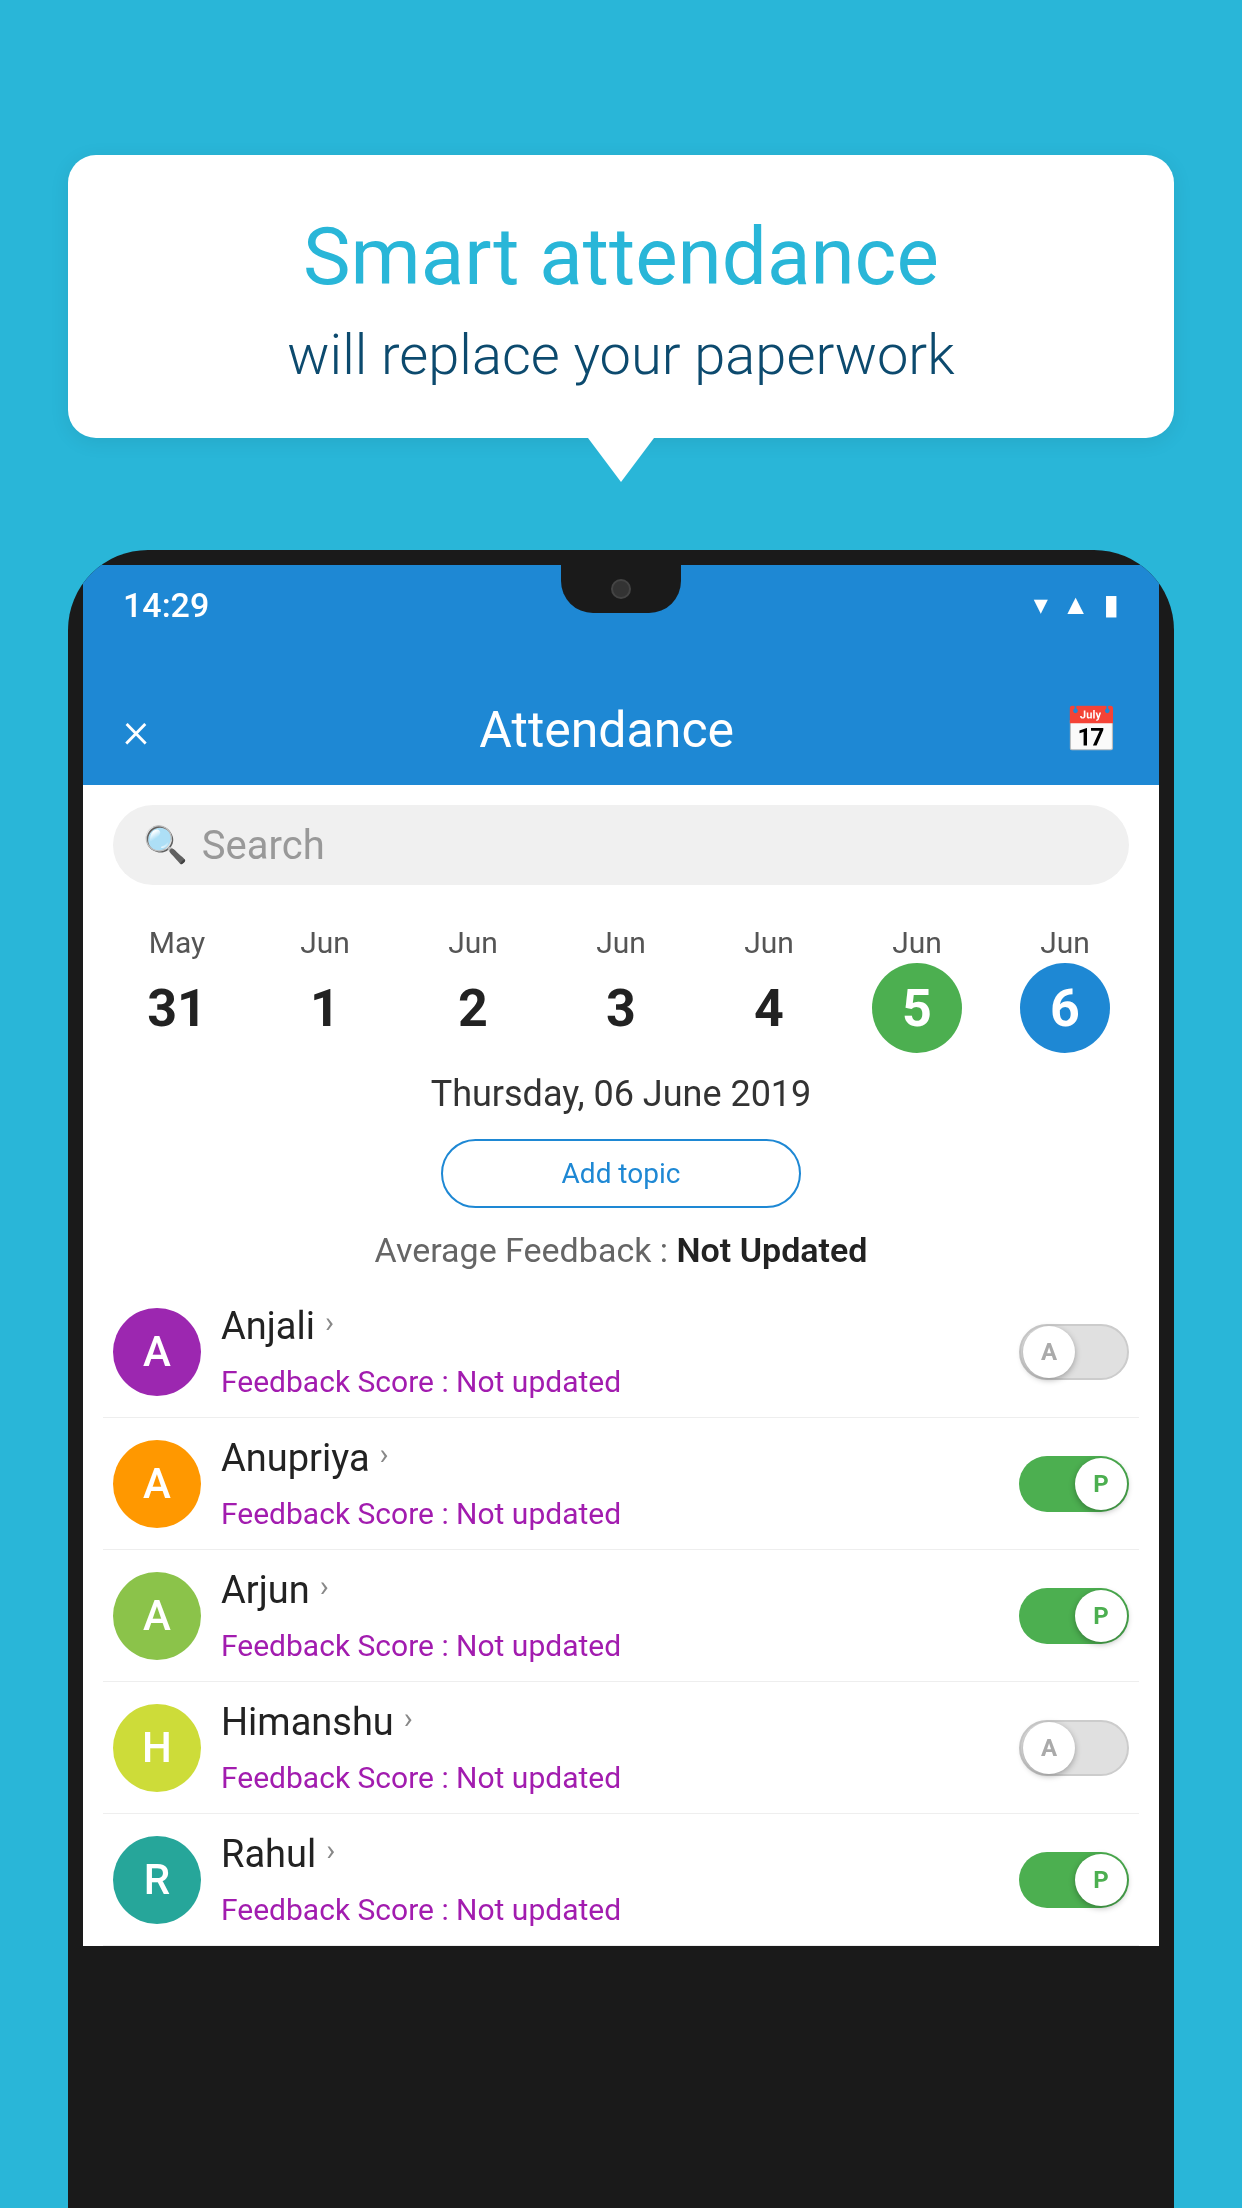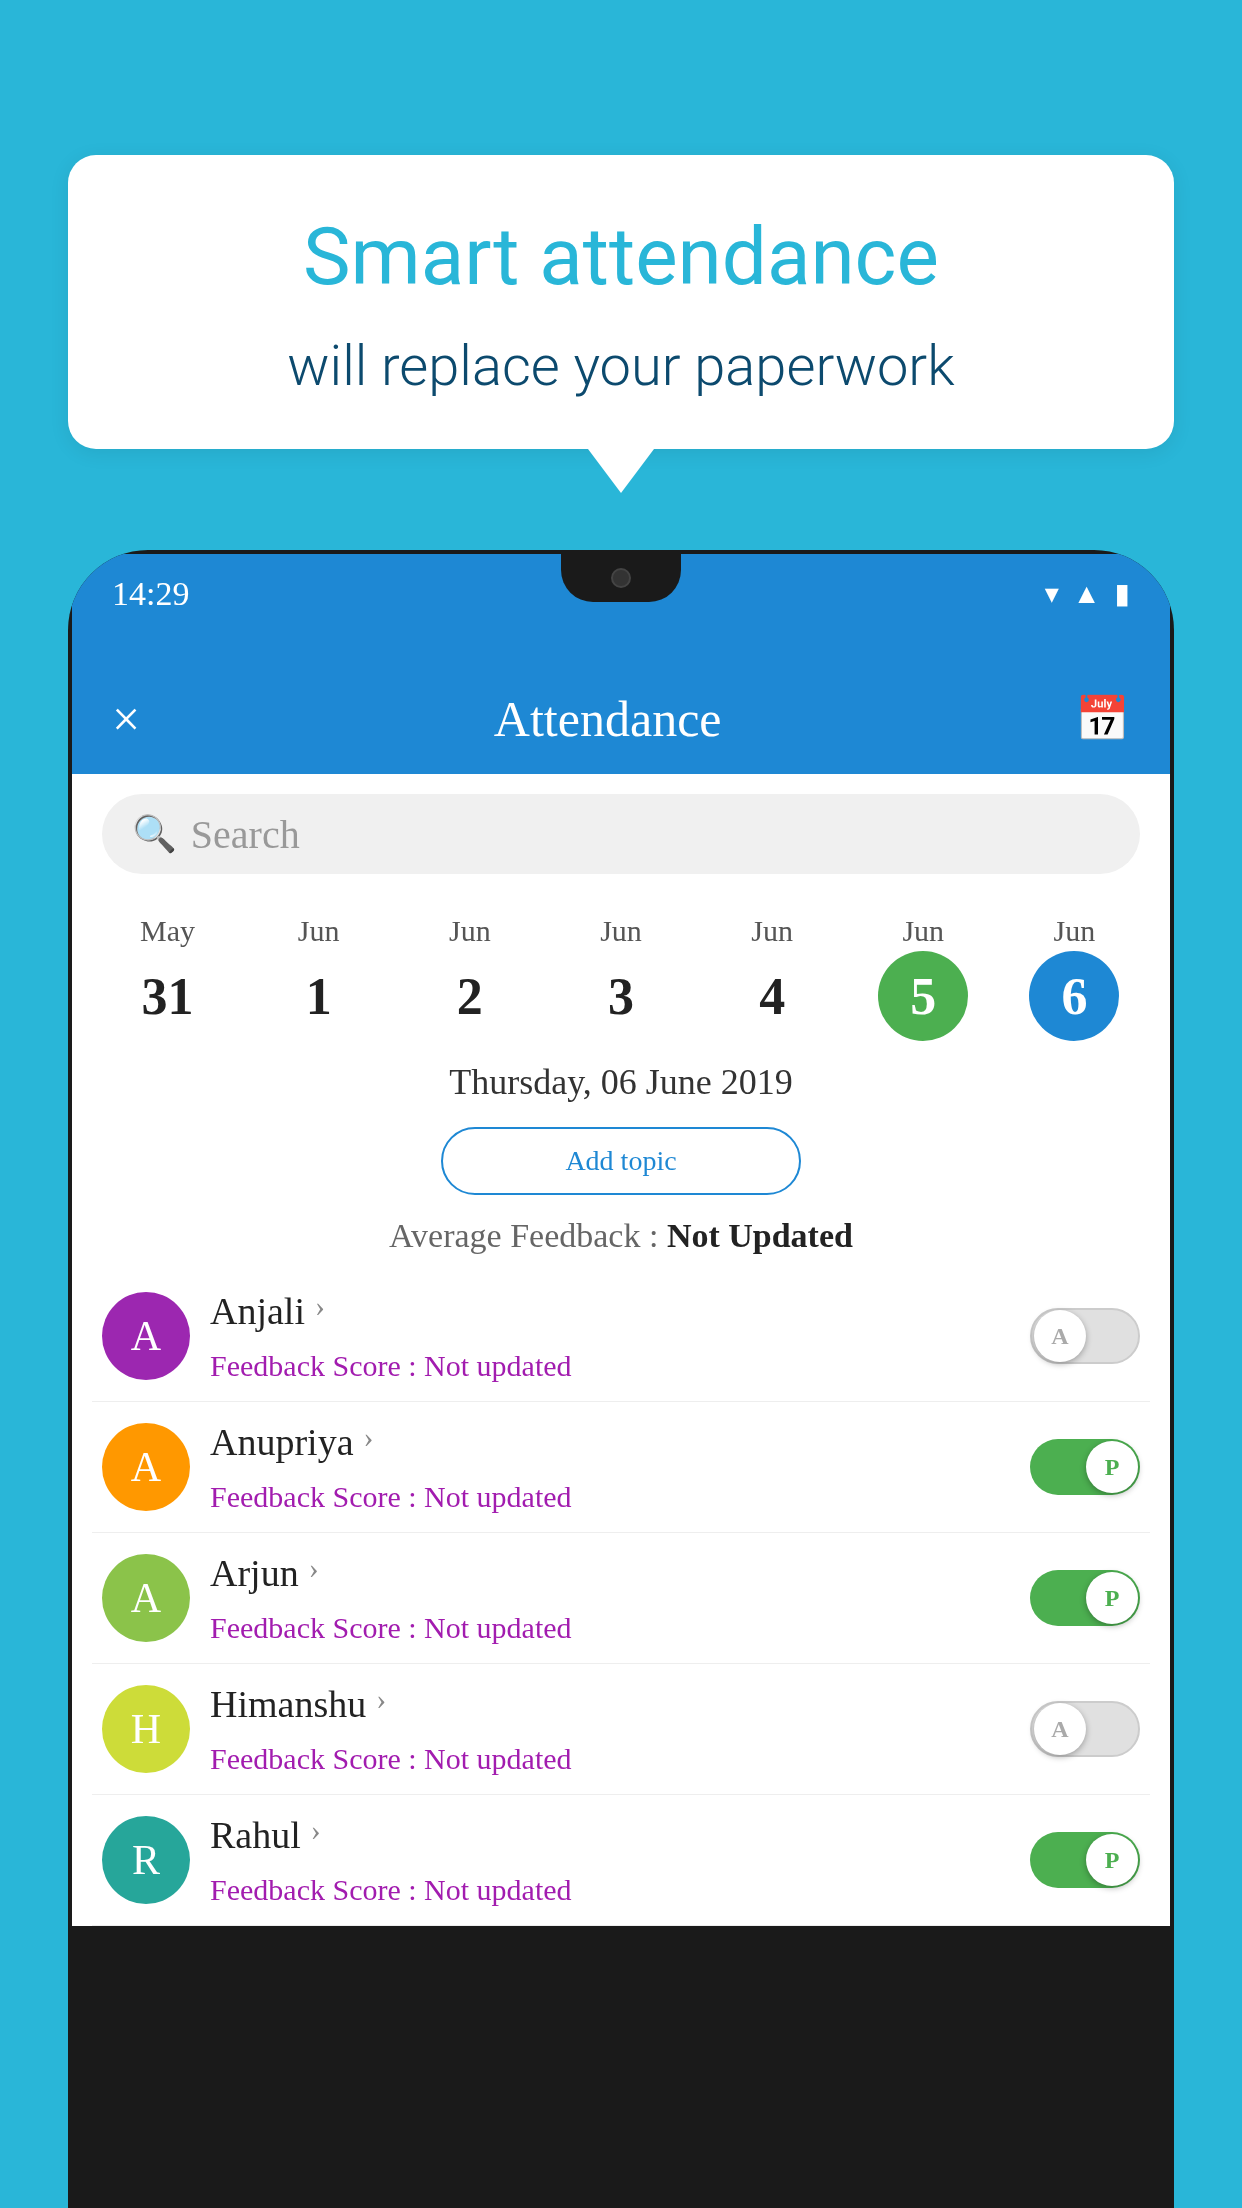--- a/index.html
+++ b/index.html
@@ -40,41 +40,40 @@
       height: 0;
       border-left: 36px solid transparent;
       border-right: 36px solid transparent;
       border-top: 48px solid white;
     }
 
     .speech-bubble h1 {
       color: #29B6D8;
       font-size: 80px;
       font-weight: 400;
-      margin-bottom: 29px;
+      margin-bottom: 18px;
     }
 
     .speech-bubble p {
       color: #0c4a6e;
       font-size: 56px;
       font-weight: 300;
     }
 
     
     .phone-frame {
       position: absolute;
       top: 550px;
       left: 68px;
       right: 68px;
       bottom: 0;
       background: #1a1a1a;
       border-radius: 80px 80px 0 0;
-      padding: 4px;
+      padding: 15px;
       overflow: hidden;
-      font-family: Liberation Serif, serif;
     }
 
     
     .phone-top-bar {
       background: #1E88D4;
       height: 110px;
       position: relative;
       display: flex;
       align-items: flex-start;
       padding-top: 12px;

